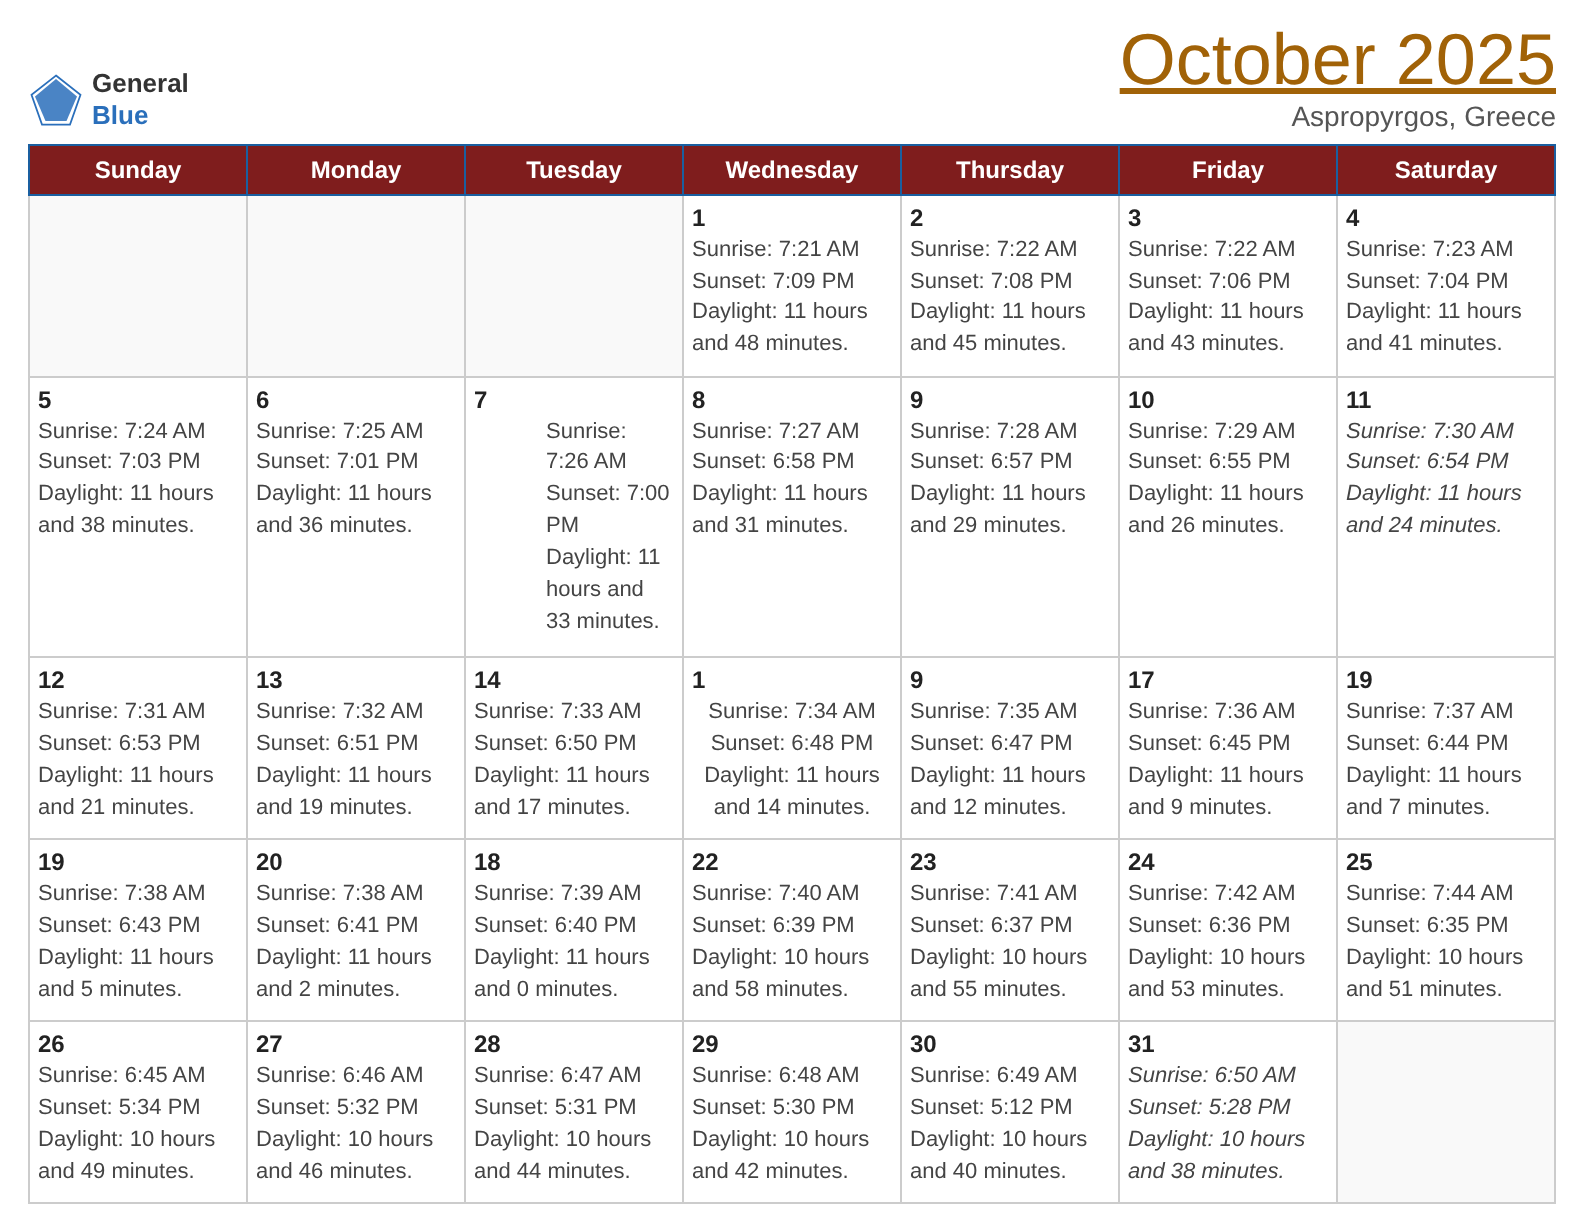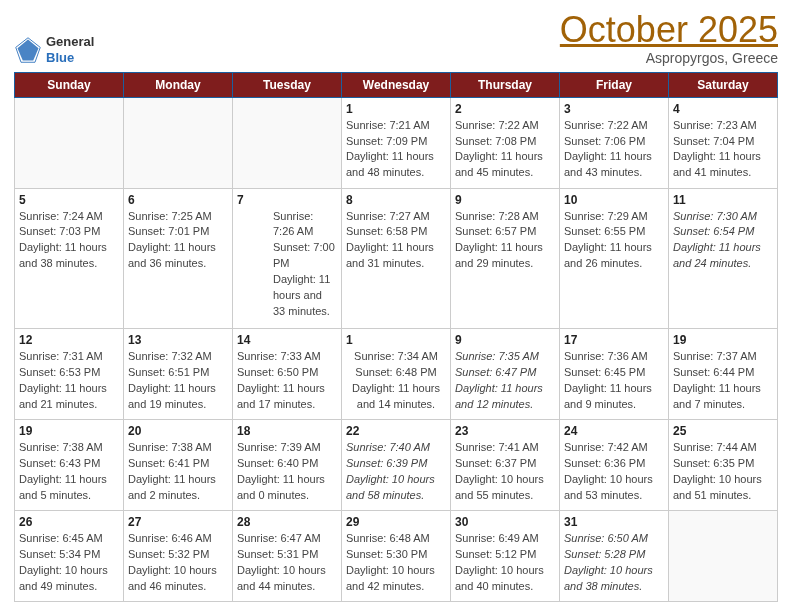--- a/index.html
+++ b/index.html
@@ -226,21 +226,21 @@
 Daylight: 11 hours and 17 minutes.</div>
           </td>
           <td>
             <span class="day-number">1</span>
             <div class="day-info" style="white-space: pre-wrap; text-align: center;">Sunrise: 7:34 AM
 Sunset: 6:48 PM
 Daylight: 11 hours and 14 minutes.</div>
           </td>
           <td>
             <span class="day-number">9</span>
-            <div class="day-info" style="white-space: pre-wrap; font-style: italic;">Sunrise: 7:35 AM
+            <div class="day-info" style="white-space: pre-wrap;">Sunrise: 7:35 AM
 Sunset: 6:47 PM
 Daylight: 11 hours and 12 minutes.</div>
           </td>
           <td>
             <span class="day-number">17</span>
             <div class="day-info" style="white-space: pre-wrap;">Sunrise: 7:36 AM
 Sunset: 6:45 PM
 Daylight: 11 hours and 9 minutes.</div>
           </td>
           <td>
@@ -264,21 +264,21 @@
 Daylight: 11 hours and 2 minutes.</div>
           </td>
           <td>
             <span class="day-number">18</span>
             <div class="day-info" style="white-space: pre-wrap;">Sunrise: 7:39 AM
 Sunset: 6:40 PM
 Daylight: 11 hours and 0 minutes.</div>
           </td>
           <td>
             <span class="day-number">22</span>
-            <div class="day-info" style="white-space: pre-wrap; font-style: italic;">Sunrise: 7:40 AM
+            <div class="day-info" style="white-space: pre-wrap;">Sunrise: 7:40 AM
 Sunset: 6:39 PM
 Daylight: 10 hours and 58 minutes.</div>
           </td>
           <td>
             <span class="day-number">23</span>
             <div class="day-info" style="white-space: pre-wrap;">Sunrise: 7:41 AM
 Sunset: 6:37 PM
 Daylight: 10 hours and 55 minutes.</div>
           </td>
           <td>

